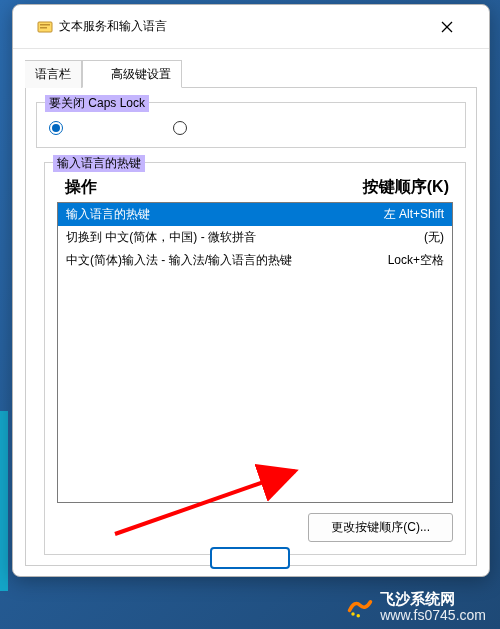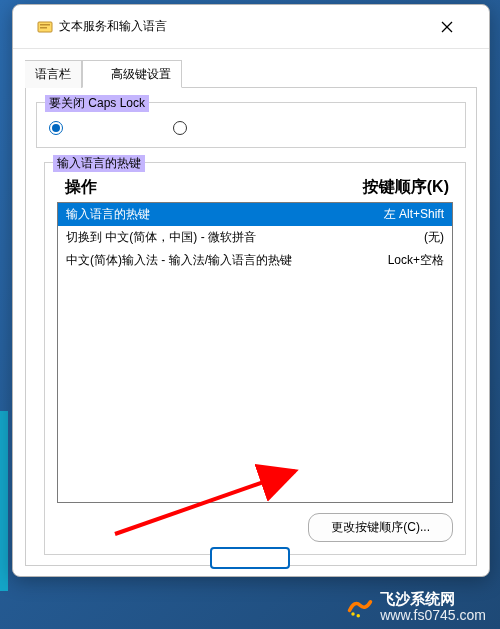--- a/index.html
+++ b/index.html
@@ -166,21 +166,21 @@
     .list-action { flex: 1; }
     .list-key { text-align: right; min-width: 80px; }
     .change-btn {
       align-self: flex-end;
       margin-top: 10px;
       padding: 5px 22px;
       border: 1px solid #adadad;
       background: #fdfdfd;
       font-size: 12px;
       cursor: pointer;
-      border-radius: 11px;
+      border-radius: 3px;
     }
     .arrow {
       position: absolute;
       left: 110px;
       bottom: 90px;
       pointer-events: none;
       z-index: 10;
     }
     .bottom-btn {
       position: absolute;

